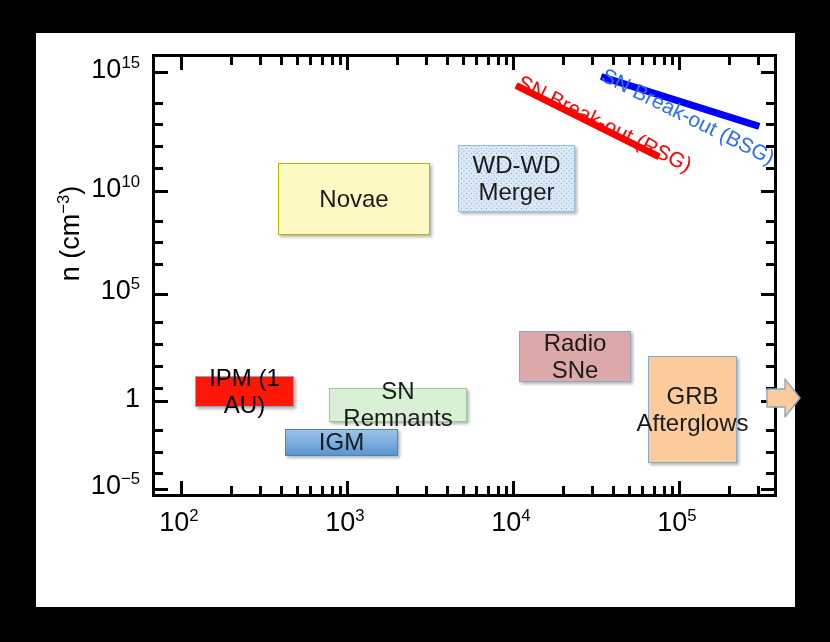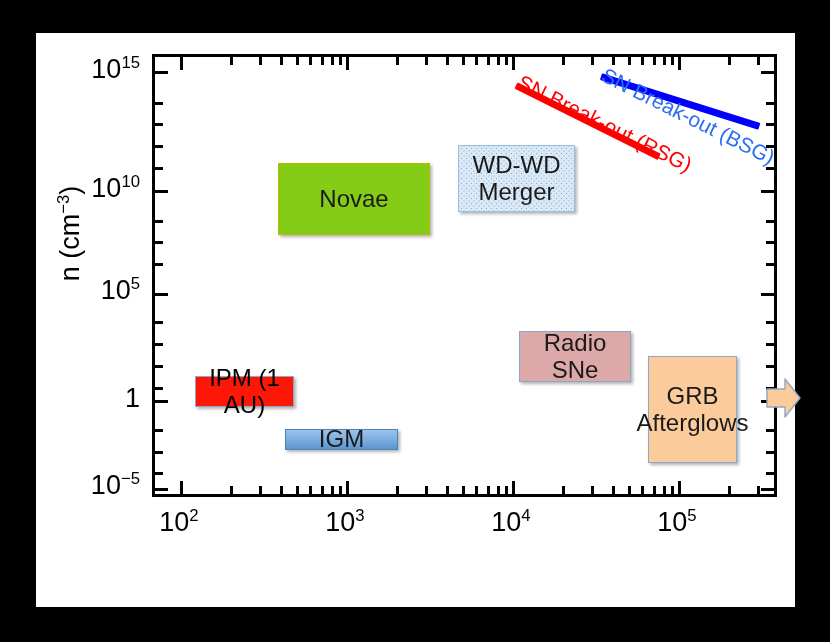--- a/index.html
+++ b/index.html
@@ -121,21 +121,21 @@
     justify-content: center;
     text-align: center;
     font-size: 24px;
     color: #1a1a1a;
     line-height: 1.12;
     border: 1.5px solid #8aa8c8;
     box-shadow: 2px 2px 3px rgba(0,0,0,0.30);
   }
 
   .box-novae {
-    background: #84cc16;
+    background: #fef9c3;
     border: 1.5px solid #b8b800;
   }
   .box-wdwd {
     background-color: #dbe9f7;
     border: 1.5px solid #9dbfdf;
     
     background-image:
       radial-gradient(#7fa9d4 0.9px, transparent 1px),
       radial-gradient(#7fa9d4 0.9px, transparent 1px);
     background-size: 5px 5px, 5px 5px;
@@ -328,22 +328,25 @@
       <span>
         <span>WD-WD</span><br>
         <span>Merger</span>
       </span>
     </div>
 
     <div class="region-box box-ipm" style="left:159px; top:343px; width:99px; height:31px;">
       <span>IPM (1 AU)</span>
     </div>
 
-
-    <div class="region-box box-igm" style="left:249px; top:396px; width:113px; height:21px;">
+    <div class="region-box box-snr" style="left:293px; top:355px; width:138px; height:34px;">
+      <span>SN Remnants</span>
+    </div>
+
+    <div class="region-box box-igm" style="left:249px; top:396px; width:113px; height:27px;">
       <span>IGM</span>
     </div>
 
     <div class="region-box box-radiosne" style="left:483px; top:298px; width:112px; height:51px;">
       <span>Radio SNe</span>
     </div>
 
     <div class="region-box box-grb" style="left:612px; top:323px; width:89px; height:107px;">
       <span>
         <span>GRB</span><br>

